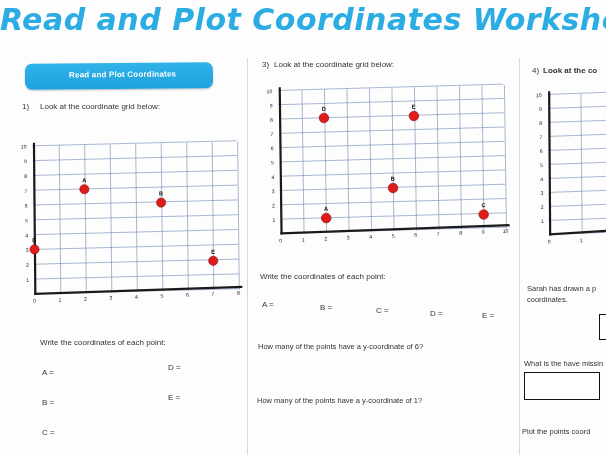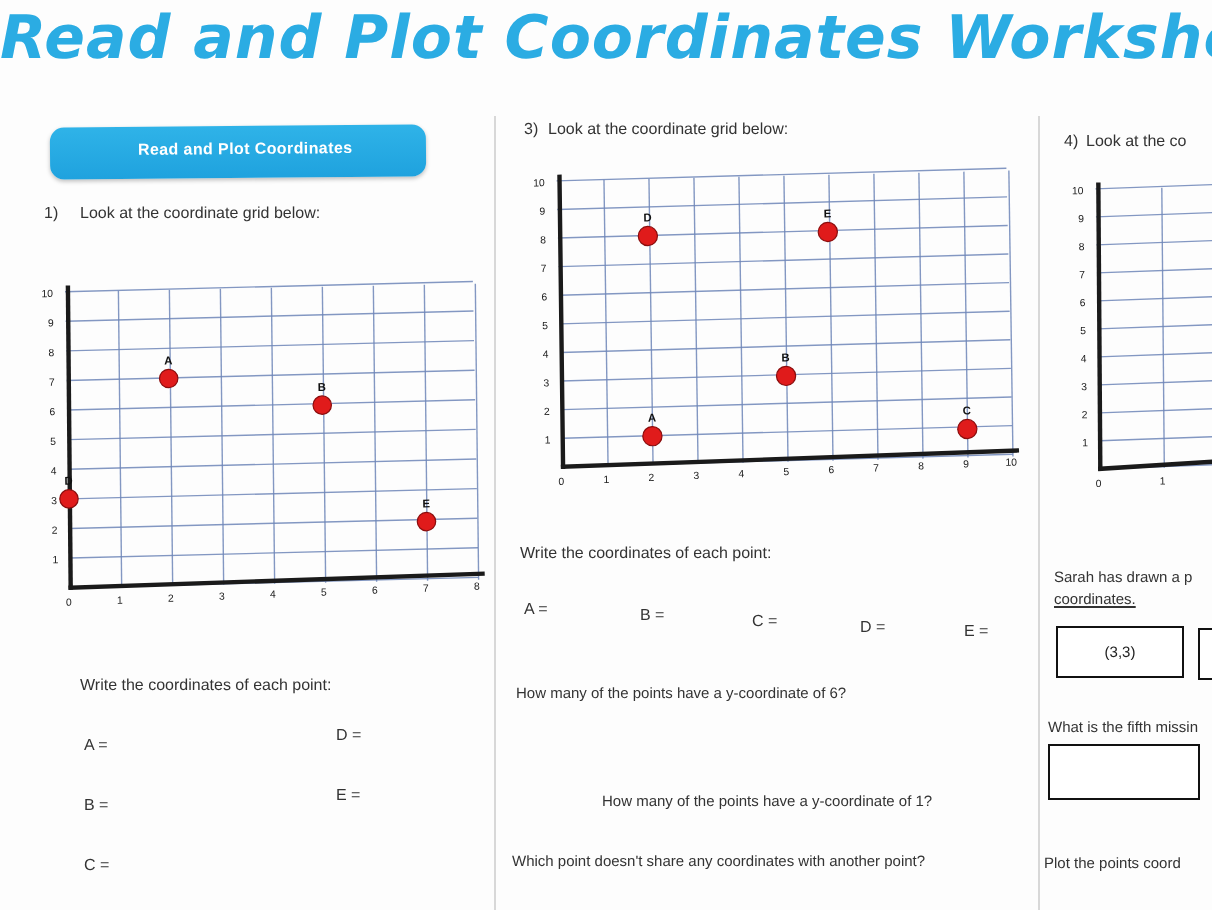--- a/index.html
+++ b/index.html
@@ -211,25 +211,24 @@
 
   <div class="qtext" style="left:260px;top:272px;">Write the coordinates of each point:</div>
 
   <div class="ans" style="left:262px;top:300px;">A =</div>
   <div class="ans" style="left:320px;top:303px;">B =</div>
   <div class="ans" style="left:376px;top:306px;">C =</div>
   <div class="ans" style="left:430px;top:309px;">D =</div>
   <div class="ans" style="left:482px;top:311px;">E =</div>
 
   <div class="qtext sm" style="left:258px;top:342px;">How many of the points have a y-coordinate of 6?</div>
-  <div class="qtext sm" style="left:257px;top:396px;margin-left:44px;">How many of the points have a y-coordinate of 1?</div>
-  <div class="qtext sm" style="left:256px;top:426px;">Which point doesn't share any coordinates with another point?</div>
+  <div class="qtext sm" style="left:257px;top:396px;">How many of the points have a y-coordinate of 1?</div>
 
   <div class="qtext" style="left:532px;top:66px;">4)</div>
-  <div class="qtext" style="left:543px;top:66px;">Look at the co</div>
+  <div class="qtext" style="left:543px;top:66px;font-weight:bold;">Look at the co</div>
 
   <div class="gridwrap skew3" style="left:533px;top:88px;">
     <svg id="svg-grid-4" width="80" height="160">
         <line x1="16" y1="146" x2="17.2" y2="6" stroke="#6E86B8" stroke-width="0.7" opacity="0.85"></line>
         <line x1="48" y1="146" x2="49.2" y2="6" stroke="#6E86B8" stroke-width="0.7" opacity="0.85"></line>
         <line x1="80" y1="146" x2="81.2" y2="6" stroke="#6E86B8" stroke-width="0.7" opacity="0.85"></line>
         <line x1="16" y1="146" x2="80" y2="144.8" stroke="#6E86B8" stroke-width="0.7" opacity="0.85"></line>
         <line x1="16" y1="132" x2="80" y2="130.8" stroke="#6E86B8" stroke-width="0.7" opacity="0.85"></line>
         <line x1="16" y1="118" x2="80" y2="116.8" stroke="#6E86B8" stroke-width="0.7" opacity="0.85"></line>
         <line x1="16" y1="104" x2="80" y2="102.8" stroke="#6E86B8" stroke-width="0.7" opacity="0.85"></line>
@@ -252,28 +251,25 @@
         <text x="10" y="78.5" font-size="5.2" font-family="&quot;Liberation Sans&quot;, sans-serif" fill="#222" text-anchor="end">5</text>
         <text x="10" y="64.5" font-size="5.2" font-family="&quot;Liberation Sans&quot;, sans-serif" fill="#222" text-anchor="end">6</text>
         <text x="10" y="50.5" font-size="5.2" font-family="&quot;Liberation Sans&quot;, sans-serif" fill="#222" text-anchor="end">7</text>
         <text x="10" y="36.5" font-size="5.2" font-family="&quot;Liberation Sans&quot;, sans-serif" fill="#222" text-anchor="end">8</text>
         <text x="10" y="22.5" font-size="5.2" font-family="&quot;Liberation Sans&quot;, sans-serif" fill="#222" text-anchor="end">9</text>
         <text x="10" y="8.5" font-size="5.2" font-family="&quot;Liberation Sans&quot;, sans-serif" fill="#222" text-anchor="end">10</text>
       </svg>
   </div>
 
   <div class="qtext sm" style="left:527px;top:284px;">Sarah has drawn a p</div>
-  <div class="qtext sm" style="left:527px;top:295px;text-decoration:underline;">coordinates.</div>
-
-  <div class="abox" style="left:528px;top:313px;width:64px;height:26px;">
-    <span>(3,3)</span>
-  </div>
+  <div class="qtext sm" style="left:527px;top:295px;">coordinates.</div>
+
   <div class="abox" style="left:599px;top:314px;width:30px;height:26px;"></div>
 
-  <div class="qtext sm" style="left:524px;top:359px;">What is the fifth missin</div>
+  <div class="qtext sm" style="left:524px;top:359px;">What is the have missin</div>
 
   <div class="abox" style="left:524px;top:372px;width:76px;height:28px;">
     <span></span>
   </div>
 
   <div class="qtext sm" style="left:522px;top:427px;">Plot the points coord</div>
 
 </div>
 
 </body></html>

